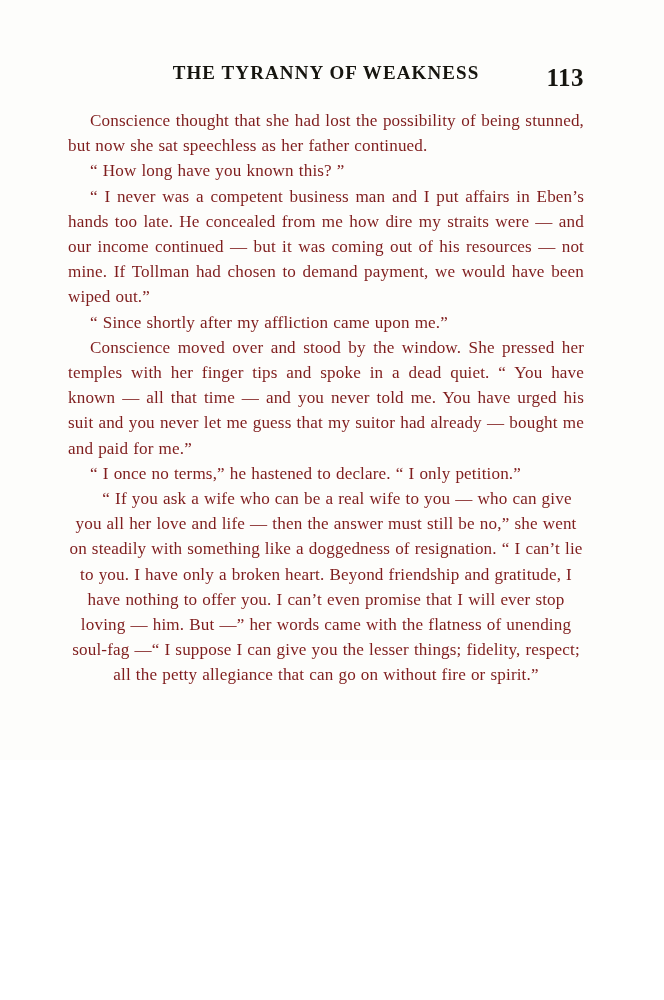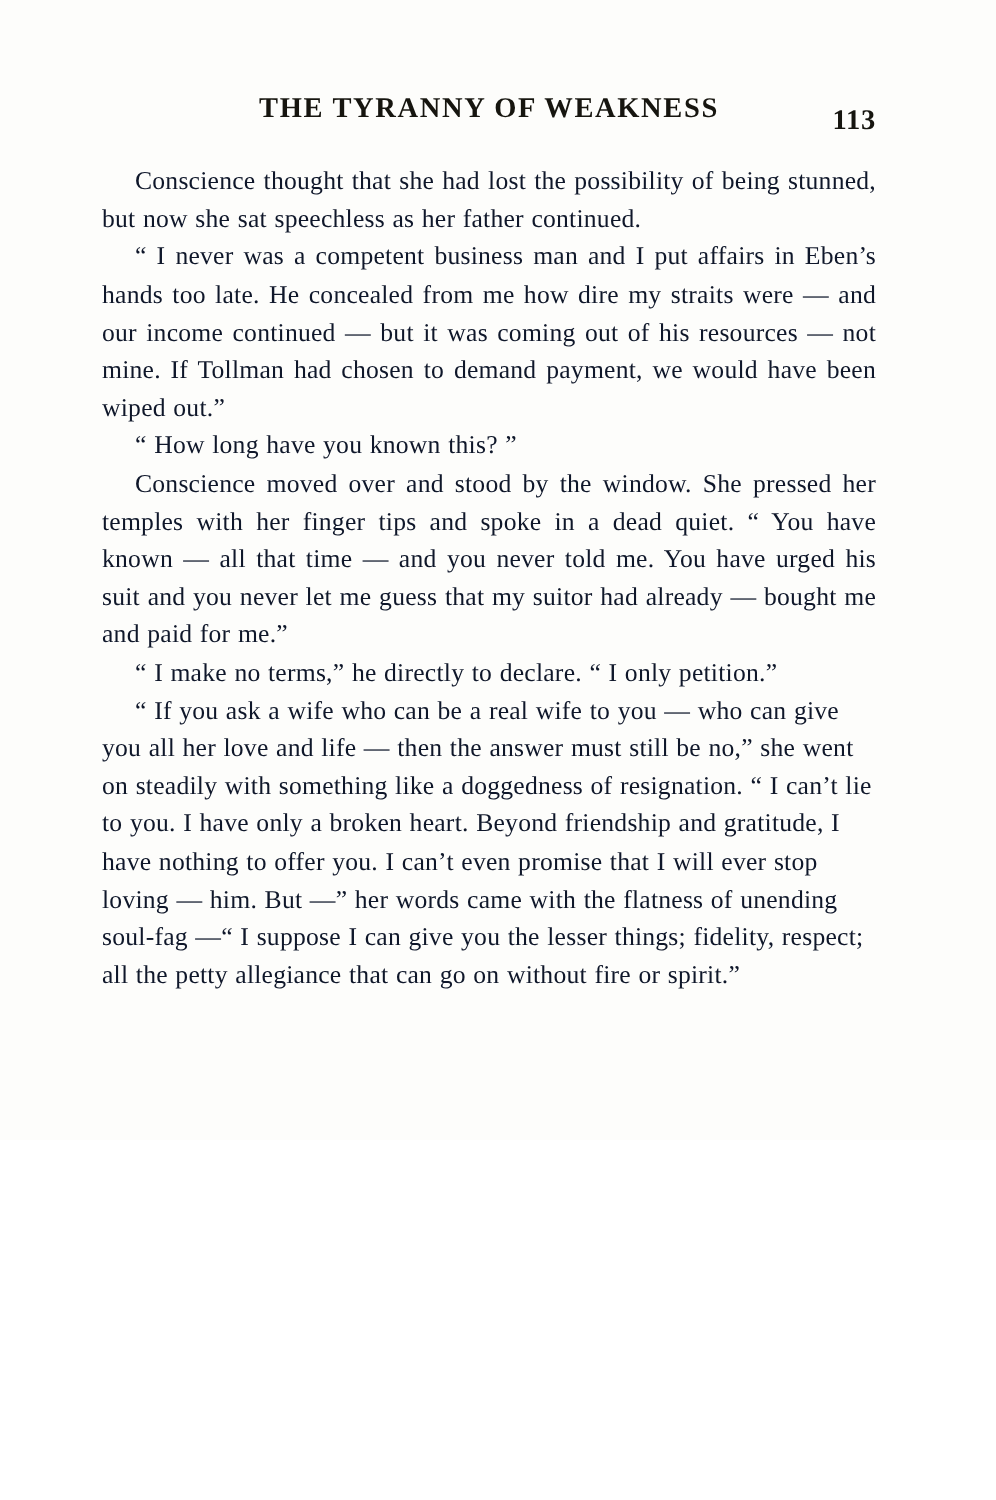--- a/index.html
+++ b/index.html
@@ -42,55 +42,56 @@
     letter-spacing: 1.1px;
     font-weight: 700;
     text-transform: uppercase;
     color: #16150f;
     white-space: nowrap;
   }
   .folio {
     position: absolute;
     right: 0;
     bottom: 0;
-    font-size: 19px;
+    font-size: 25px;
     font-weight: 700;
     letter-spacing: 0.5px;
     color: #16150f;
   }
   .body-text p {
     margin: 0;
     font-size: 17.1px;
     line-height: 25.2px;
     text-align: justify;
     text-indent: 22px;
     letter-spacing: 0.15px;
     word-spacing: 0.6px;
-    color: #0f172a;
+    color: #7f1d1d;
     -moz-hyphens: manual;
     hyphens: manual;
   }
   .body-text p:last-child {
-    text-align: left;
+    text-align: center;
   }
 </style>
 </head>
 <body>
 
 <div class="page">
   <div class="page-inner">
 
     <div class="running-head">
       <span class="head-title">THE TYRANNY OF WEAKNESS</span>
       <span class="folio">113</span>
     </div>
 
     <div class="body-text">
       <p>Conscience thought that she had lost the possibility of being stunned, but now she sat speechless as her father continued.</p>
+      <p>“ How long have you known this? ”</p>
       <p>“ I never was a competent business man and I put affairs in Eben’s hands too late.   He concealed from me how dire my straits were — and our income continued — but it was coming out of his resources — not mine.   If Tollman had chosen to demand payment, we would have been wiped out.”</p>
-      <p>“ How long have you known this? ”</p>
+      <p>“ Since shortly after my affliction came upon me.”</p>
       <p>Conscience moved over and stood by the window. She pressed her temples with her finger tips and spoke in a dead quiet.   “ You have known — all that time — and you never told me.   You have urged his suit and you never let me guess that my suitor had already — bought me and paid for me.”</p>
-      <p>“ I make no terms,” he directly to declare.   “ I only petition.”</p>
+      <p>“ I once no terms,” he hastened to declare.   “ I only petition.”</p>
       <p>“ If you ask a wife who can be a real wife to you — who can give you all her love and life — then the answer must still be no,” she went on steadily with something like a doggedness of resignation.   “ I can’t lie to you.   I have only a broken heart.   Beyond friendship and gratitude, I have nothing to offer you.   I can’t even promise that I will ever stop loving — him. But —” her words came with the flatness of unending soul-fag —“ I suppose I can give you the lesser things; fidelity, respect; all the petty allegiance that can go on without fire or spirit.”</p>
     </div>
 
   </div>
 </div>
 
 </body></html>

